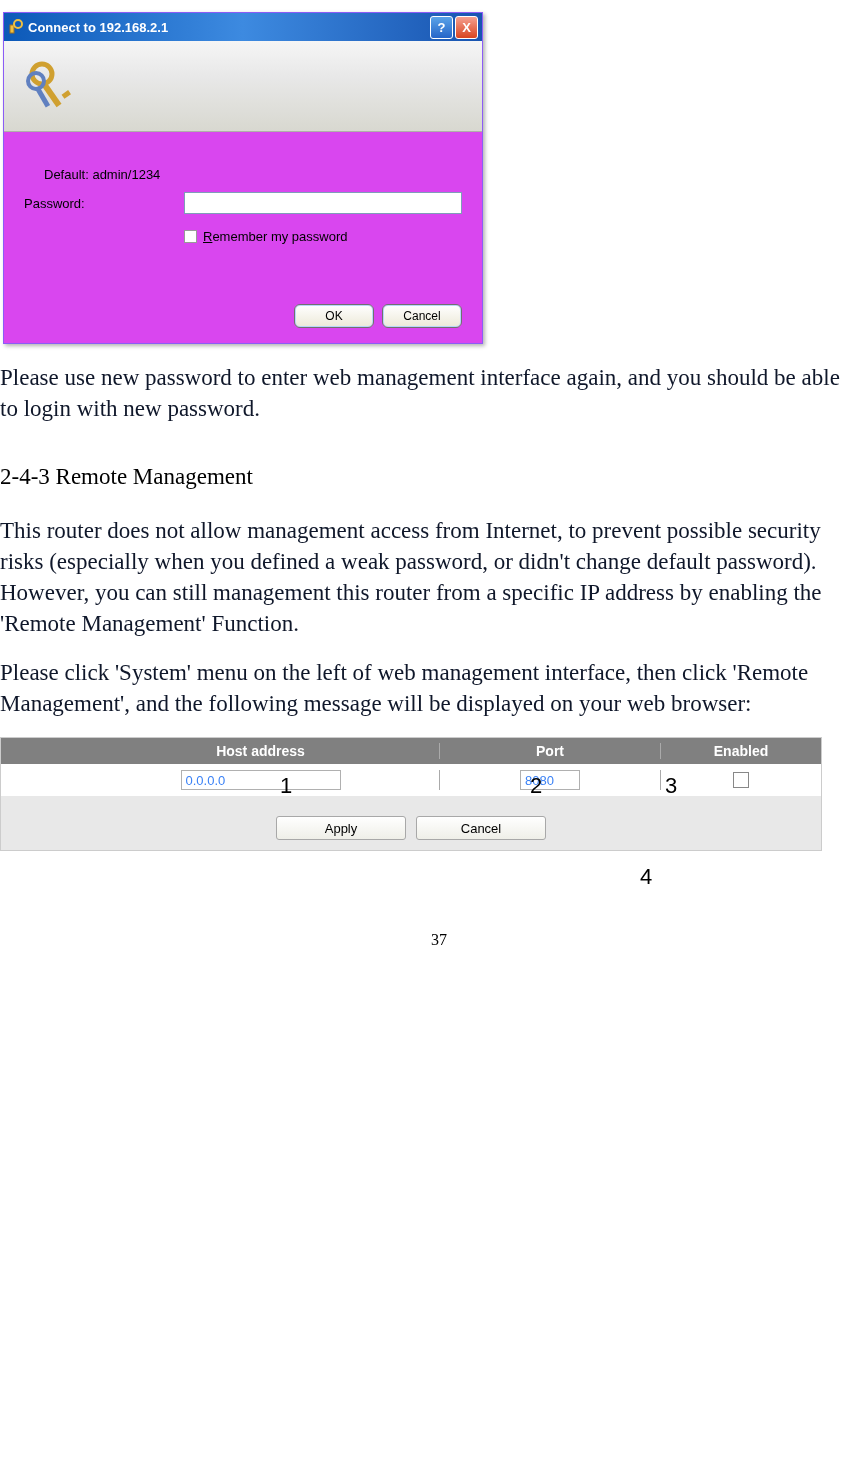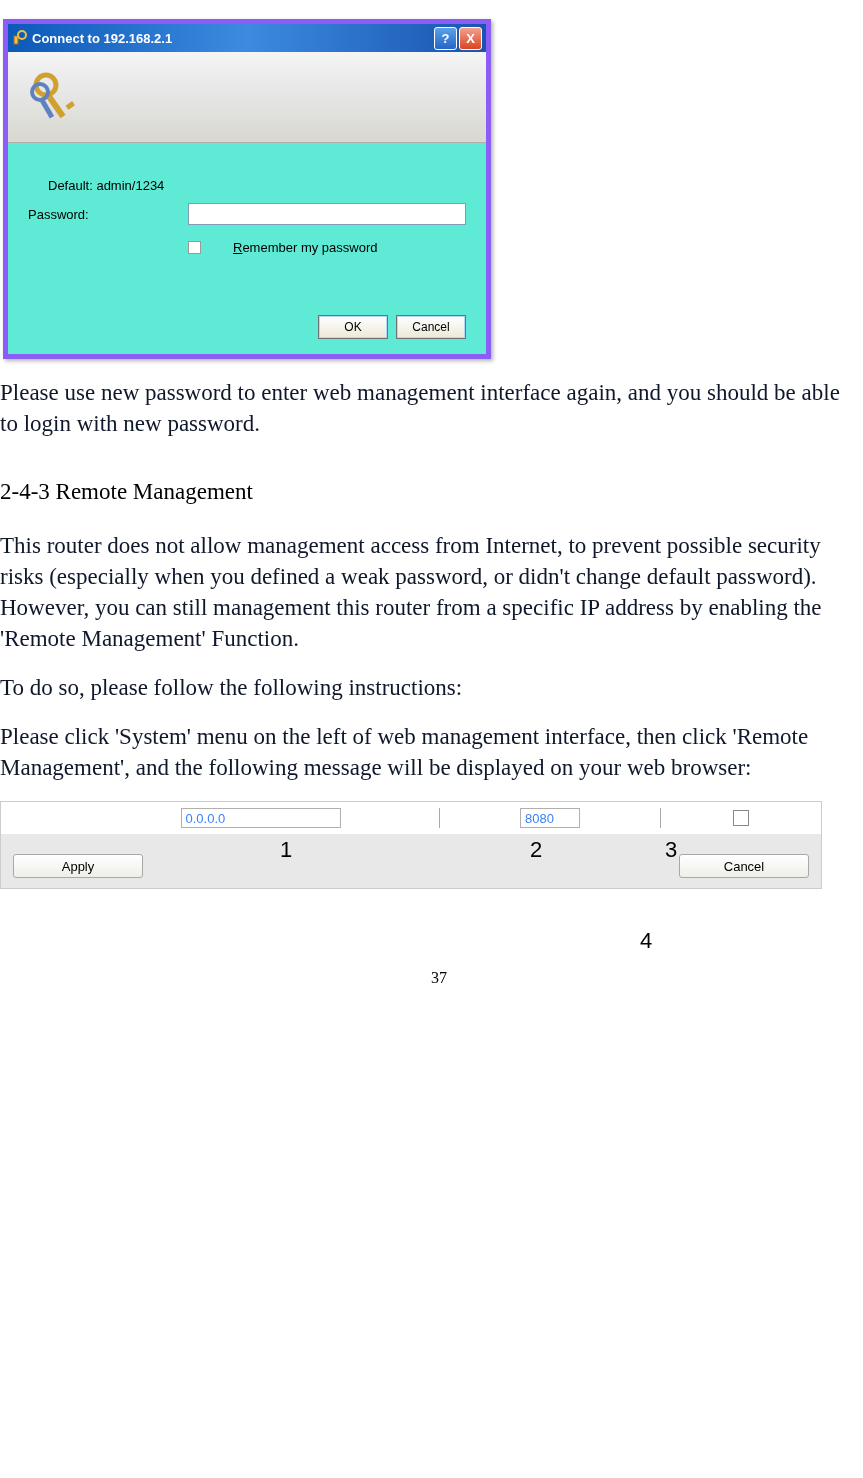--- a/index.html
+++ b/index.html
@@ -9,24 +9,24 @@
       background: white;
       width: 863px;
     }
     .page-container {
       padding: 0 0 40px 0;
     }
     
     
     .xp-dialog {
       width: 478px;
-      border: 5px solid #8b5cf6;
-      background: #5eead4;
+      border: 1px solid #8b5cf6;
+      background: #d946ef;
       margin-left: 3px;
-      margin-top: 19px;
+      margin-top: 12px;
       box-shadow: 2px 2px 4px rgba(0,0,0,0.3);
     }
     .xp-titlebar {
       background: linear-gradient(to bottom, #3a6ea5 0%, #2b5ea0 3%, #1e4d8f 50%, #0e3a7a 100%);
       background: linear-gradient(to right, #0c59b8 0%, #3d8ae0 50%, #1854b0 100%);
       height: 28px;
       display: flex;
       align-items: center;
       padding: 0 4px;
       color: white;
@@ -141,41 +141,40 @@
       color: #4a6a9a;
       font-size: 10px;
     }
     .xp-checkbox-row {
       display: flex;
       align-items: center;
       margin: 15px 0 30px 0;
       padding-left: 160px;
       font-family: Tahoma, sans-serif;
       font-size: 13px;
-      gap: 26px;
     }
     .xp-checkbox {
       width: 13px;
       height: 13px;
       border: 1px solid #999;
       background: white;
       margin-right: 6px;
       box-sizing: border-box;
     }
     .xp-button-row {
       display: flex;
       justify-content: flex-end;
       gap: 8px;
       padding: 10px 20px 15px 20px;
     }
     .xp-button {
-      width: 70px;
+      width: 80px;
       height: 24px;
       border: 1px solid #707070;
-      border-radius: 0;
+      border-radius: 6px;
       background: linear-gradient(to bottom, #ffffff, #ece9d8);
       font-family: Tahoma, sans-serif;
       font-size: 12px;
       cursor: pointer;
       box-shadow: 0 0 0 1px #b8d6f9 inset;
     }
     
     
     .doc-text {
       font-size: 23px;
@@ -249,21 +248,21 @@
       justify-content: center;
     }
     .router-checkbox {
       width: 14px;
       height: 14px;
       border: 1px solid #888;
       background: white;
     }
     .router-btn-row {
       display: flex;
-      justify-content: space-between;
+      justify-content: center;
       padding: 20px 12px 10px 12px;
       gap: 10px;
     }
     .router-btn {
       width: 130px;
       height: 24px;
       border: 1px solid #a8a8a8;
       border-radius: 3px;
       background: linear-gradient(to bottom, #ffffff, #efefe8);
       font-family: Arial, sans-serif;
@@ -329,26 +328,31 @@
       </div>
     </div>
   </div>
 
   <p class="doc-text">Please use new password to enter web management interface again, and you should be able to login with new password.</p>
 
   <p class="doc-heading">2-4-3 Remote Management</p>
 
   <p class="doc-text">This router does not allow management access from Internet, to prevent possible security risks (especially when you defined a weak password, or didn't change default password). However, you can still management this router from a specific IP address by enabling the 'Remote Management' Function.</p>
 
-  <p class="doc-text">To do so, please follow the following instructions:</p>
 
   <p class="doc-text">Please click 'System' menu on the left of web management interface, then click 'Remote Management', and the following message will be displayed on your web browser:</p>
 
   <div class="router-wrapper">
     <div class="router-panel">
+      <div class="router-header-row">
+        <div class="router-col1"></div>
+        <div class="router-col2">Host address</div>
+        <div class="router-col3">Port</div>
+        <div class="router-col4">Enabled</div>
+      </div>
       <div class="router-data-row">
         <div class="router-col1"></div>
         <div class="router-col2">
           <input class="router-input" style="width: 160px;" value="0.0.0.0">
         </div>
         <div class="router-col3">
           <input class="router-input" style="width: 60px;" value="8080">
         </div>
         <div class="router-col4">
           <div class="router-checkbox"></div>

